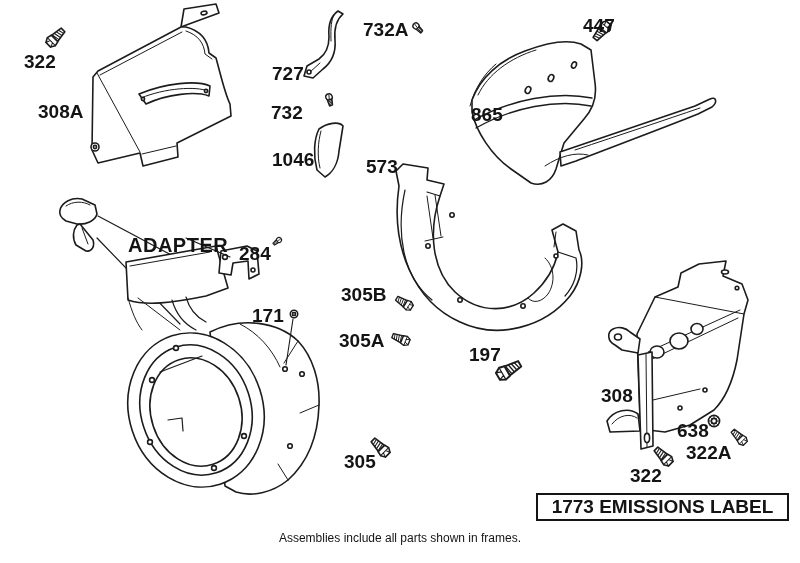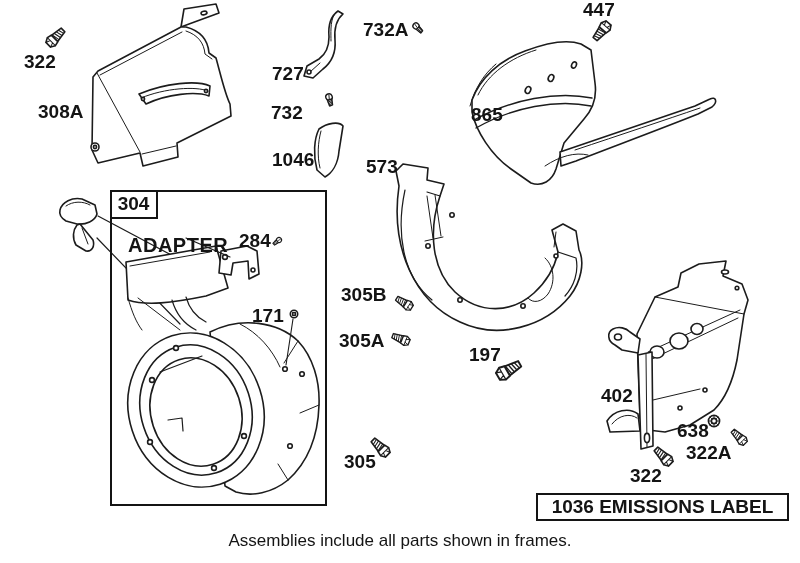--- a/index.html
+++ b/index.html
@@ -27,21 +27,21 @@
     letter-spacing:.5px;color:#141414;white-space:nowrap;margin-top:16px;
   }
   .emissions-box{
     position:absolute;left:536px;top:493px;width:249px;height:24px;
     border:2.5px solid #141414;background:#fff;display:flex;
     align-items:center;justify-content:center;
     font-weight:bold;font-size:19px;color:#141414;white-space:nowrap;
   }
   .caption{
     position:absolute;left:0;top:531px;width:800px;text-align:center;
-    font-size:17px;color:#141414;
+    font-size:12px;color:#141414;
   }
 </style>
 </head>
 <body>
 
 <div class="canvas">
 
   <svg class="artwork" width="800" height="563" viewBox="0 0 800 563" fill="none" stroke="#1c1c1c" stroke-width="1.6" stroke-linejoin="round" stroke-linecap="round">
 
     <defs>
@@ -183,41 +183,38 @@
     <use href="#pin" transform="translate(294,314)"></use>
     <use href="#bolt" transform="translate(409,306) rotate(32) scale(0.85)"></use>
     <use href="#bolt" transform="translate(406,341) rotate(22) scale(0.85)"></use>
     <use href="#bolt" transform="translate(502,374) rotate(150) scale(1.2)"></use>
     <use href="#bolt" transform="translate(385,452) rotate(45)"></use>
     <use href="#washer" transform="translate(714,421)"></use>
     <use href="#bolt" transform="translate(743,441) rotate(45) scale(0.85)"></use>
     <use href="#bolt" transform="translate(668,461) rotate(45)"></use>
   </svg>
 
-  <div class="frame304">
-    <div class="badge304">304</div>
-  </div>
   <div class="adapter-callout">ADAPTER</div>
 
   <div class="plabel" style="left:24px;top:52px">322</div>
   <div class="plabel" style="left:38px;top:102px">308A</div>
   <div class="plabel" style="left:363px;top:20px">732A</div>
   <div class="plabel" style="left:272px;top:64px">727</div>
   <div class="plabel" style="left:271px;top:103px">732</div>
   <div class="plabel" style="left:272px;top:150px">1046</div>
-  <div class="plabel" style="left:583px;top:0">447</div>
+  <div class="plabel" style="left:583px;top:16px">447</div>
   <div class="plabel" style="left:471px;top:105px">865</div>
   <div class="plabel" style="left:366px;top:157px">573</div>
-  <div class="plabel" style="left:239px;top:231px">284</div>
+  <div class="plabel" style="left:239px;top:244px">284</div>
   <div class="plabel" style="left:252px;top:306px">171</div>
   <div class="plabel" style="left:341px;top:285px">305B</div>
   <div class="plabel" style="left:339px;top:331px">305A</div>
   <div class="plabel" style="left:469px;top:345px">197</div>
   <div class="plabel" style="left:344px;top:452px">305</div>
-  <div class="plabel" style="left:601px;top:386px">402</div>
+  <div class="plabel" style="left:601px;top:386px">308</div>
   <div class="plabel" style="left:677px;top:421px">638</div>
   <div class="plabel" style="left:686px;top:443px">322A</div>
   <div class="plabel" style="left:630px;top:466px">322</div>
 
-  <div class="emissions-box">1036 EMISSIONS LABEL</div>
+  <div class="emissions-box">1773 EMISSIONS LABEL</div>
 
   <div class="caption">Assemblies include all parts shown in frames.</div>
 </div>
 
 </body></html>

